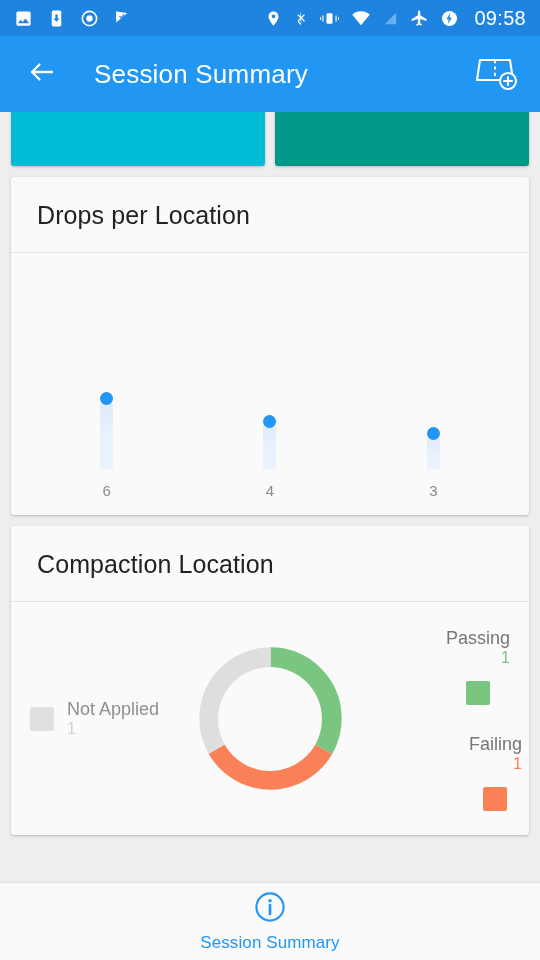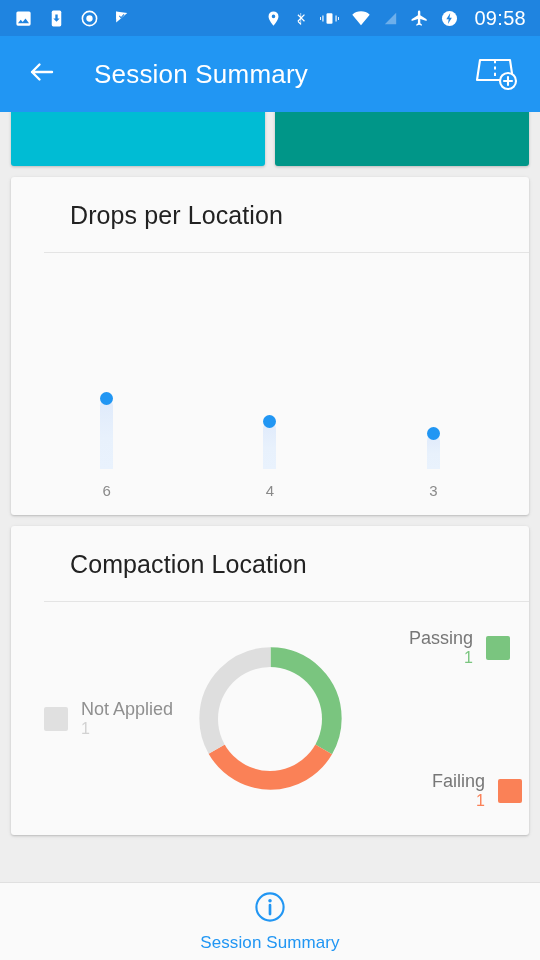--- a/index.html
+++ b/index.html
@@ -125,21 +125,20 @@
   .card {
     background: #fafafa;
     margin: 11px;
     border-radius: 3px;
     box-shadow: 0 1px 2px rgba(0,0,0,0.16), 0 1px 4px rgba(0,0,0,0.08);
     overflow: hidden;
   }
   .card-header {
     padding: 24px 26px 22px 26px;
     border-bottom: 1px solid #e4e4e4;
-    margin-left: 33px;
   }
   .card-title {
     font-size: 25px;
     color: #222222;
     font-weight: 400;
     letter-spacing: 0.1px;
   }
 
   
   .lolli-body {
@@ -214,20 +213,21 @@
     width: 104px;
     height: 104px;
     border-radius: 50%;
     background: #fafafa;
   }
   .legend {
     position: absolute;
     display: flex;
     align-items: center;
     gap: 13px;
+    flex-direction: column;
   }
   .legend-text {
     display: flex;
     flex-direction: column;
     align-items: flex-end;
     line-height: 1.18;
   }
   .legend-text.left-align { align-items: flex-start; }
   .legend-name {
     font-size: 18px;
@@ -239,21 +239,21 @@
   }
   .legend-swatch {
     width: 24px;
     height: 24px;
     border-radius: 2px;
     flex: 0 0 auto;
   }
   .legend-passing { right: 19px; top: 26px; }
   .legend-failing { right: 7px; bottom: 24px; }
   .legend-notapplied {
-    left: 33px;
+    left: 19px;
     top: 50%;
     transform: translateY(-50%);
     flex-direction: row;
   }
 
   
   .bottom-nav {
     position: absolute;
     left: 0; right: 0; bottom: 0;
     height: 78px;

